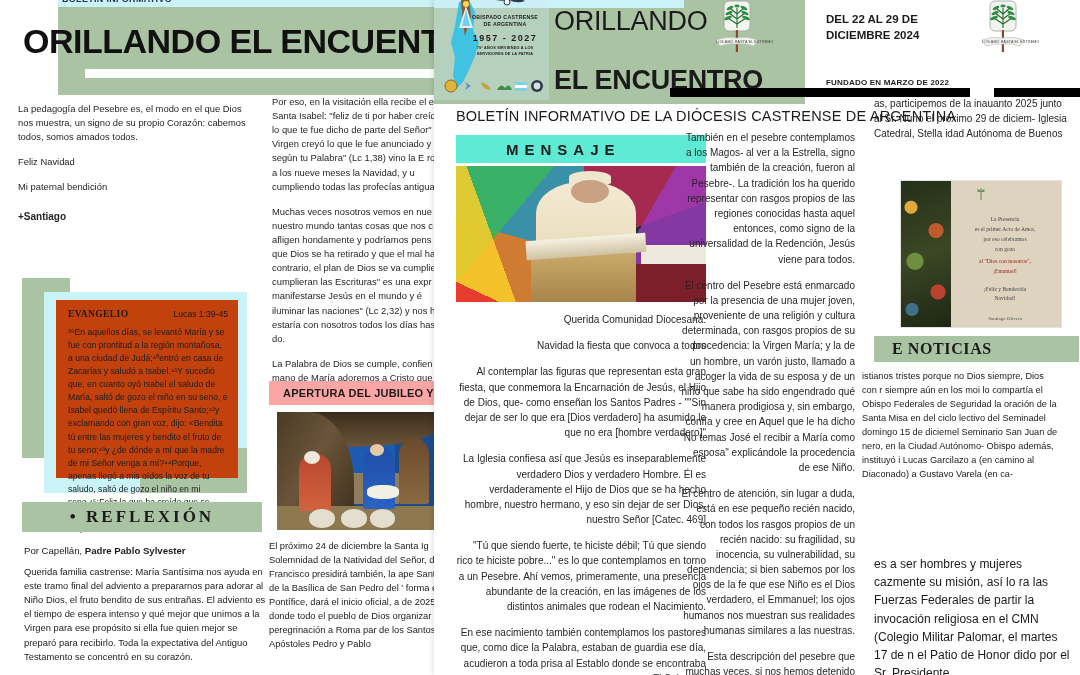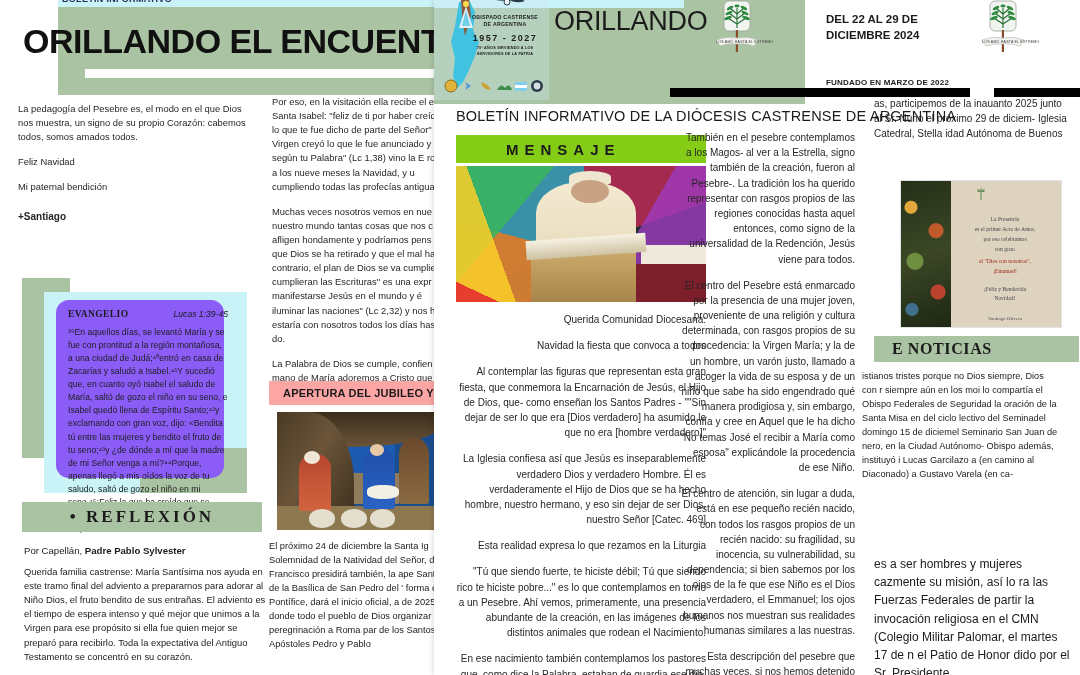--- a/index.html
+++ b/index.html
@@ -48,24 +48,24 @@
   .colA{left:18px; top:102px; width:235px;}
   .colB{left:272px; top:95px; width:172px;}
   .colA p,.colB p{margin:0 0 11px 0;}
   .sig{font-weight:bold;font-size:10px;margin-top:14px;}
 
   
   .evWrap{position:absolute;left:22px;top:278px;width:225px;height:215px;}
   .evWrap .greenL{position:absolute;left:0;top:0;width:48px;height:180px;background:#aac4a3;}
   .evWrap .cyan{position:absolute;left:22px;top:14px;width:203px;height:201px;background:#c9f3f7;}
   .evWrap .greenR{position:absolute;left:118px;top:170px;width:107px;height:45px;background:#aac4a3;}
-  .evWrap .card{position:absolute;left:34px;top:22px;width:168px;height:178px;background:#8b5cf6;border-radius:13px;}
+  .evWrap .card{position:absolute;left:34px;top:22px;width:182px;height:178px;background:#c2410c;}
   .evHead{position:absolute;left:12px;top:9px;width:160px;display:flex;justify-content:space-between;align-items:baseline;}
   .evHead .t{font-family:"Liberation Serif",serif;font-weight:bold;font-size:9.5px;letter-spacing:.4px;}
-  .evHead .r{font-style:italic;font-size:8.6px;}
+  .evHead .r{font-size:8.6px;}
   .evBody{position:absolute;left:12px;top:26px;width:160px;font-size:8.6px;line-height:1.52;color:#1d1d1d;}
 
   .reflexBar{
     position:absolute;left:22px;top:502px;width:240px;height:30px;background:#aac4a3;
     display:flex;align-items:center;justify-content:center;
   }
   .reflexBar span{font-family:"Liberation Serif",serif;font-weight:bold;font-size:17px;letter-spacing:3px;}
   .byline{position:absolute;left:24px;top:545px;width:250px;font-size:9.6px;}
   .byline b{font-weight:bold;}
   .reflexText{position:absolute;left:24px;top:565px;width:248px;font-size:9.4px;line-height:1.5;}
@@ -96,21 +96,21 @@
   .shield{position:absolute;top:0;width:62px;height:62px;}
   .shieldA{left:272px;}
   .shieldB{left:538px;}
   .motto{position:absolute;font-size:3.6px;letter-spacing:.2px;color:#3a3a3a;white-space:nowrap;}
 
   .dateBlk{position:absolute;left:392px;top:12px;width:130px;font-size:11.5px;font-weight:bold;line-height:1.35;}
   .founded{position:absolute;left:392px;top:78px;font-size:8px;font-weight:bold;letter-spacing:.2px;}
 
   .boletin{position:absolute;left:22px;top:108px;width:610px;font-size:14.5px;letter-spacing:.2px;white-space:nowrap;}
 
-  .msgBar{position:absolute;left:22px;top:135px;width:250px;height:28px;background:#84cc16;text-align:center;}
+  .msgBar{position:absolute;left:22px;top:135px;width:250px;height:28px;background:#5eead4;text-align:center;}
   .msgBar span{position:absolute;left:50px;top:6px;font-size:15px;font-weight:bold;letter-spacing:6px;}
   .photo{position:absolute;left:22px;top:166px;width:250px;height:136px;overflow:hidden;}
 
   .pbCol{position:absolute;font-size:10px;line-height:1.52;color:#262626;}
   .pbCol p{margin:0 0 11px 0;text-align:right;}
   .pbCol1{left:22px;top:312px;width:250px;}
   .pbCol2{left:246px;top:130px;width:175px;}
   .pbCol3{left:440px;top:96px;width:196px;}
 
   .cardImg{position:absolute;left:466px;top:180px;width:160px;height:146px;overflow:hidden;border:1px solid #e2e2e2;}
@@ -295,20 +295,21 @@
             <rect x="86" y="86" width="12" height="9" fill="#7fd0ea"></rect>
             <rect x="86" y="89" width="12" height="3" fill="#fff"></rect>
             <circle cx="108" cy="90" r="6" fill="#2b3a4a"></circle>
             <circle cx="108" cy="90" r="3.4" fill="#d8dde2"></circle>
           </g>
         </svg>
       </div>
 
       <div class="title2">
         <div class="l1">ORILLANDO</div>
+        <div class="l2">EL ENCUENTRO</div>
       </div>
 
       <div class="shield shieldA">
         <svg viewBox="0 0 62 62" width="62" height="62" aria-hidden="true">
           <rect x="18" y="1" width="26" height="30" rx="5" fill="#f2f4f0" stroke="#9aa39a" stroke-width=".8"></rect>
           <g stroke="#1f6b2e" stroke-width="1.1" fill="none">
             <path d="M31 28 L31 8"></path>
               <path d="M31 14 L24 8"></path>
               <path d="M31 14 L38 8"></path>
             <path d="M31 19 L23 13"></path>
@@ -382,21 +383,20 @@
         <div class="pbAmbo"></div>
         <div class="pbBook"></div>
       </div>
     </div>
 
     <div class="pbCol pbCol1">
       <p>Querida Comunidad Diocesana:</p>
       <p>Navidad la fiesta que convoca a todos</p>
       <p>Al contemplar las figuras que representan esta gran fiesta, que conmemora la Encarnación de Jesús, el Hijo de Dios, que- como enseñan los Santos Padres - ""Sin dejar de ser lo que era [Dios verdadero] ha asumido lo que no era [hombre verdadero]"</p>
       <p>La Iglesia confiesa así que Jesús es inseparablemente verdadero Dios y verdadero Hombre. Él es verdaderamente el Hijo de Dios que se ha hecho hombre, nuestro hermano, y eso sin dejar de ser Dios, nuestro Señor [Catec. 469]</p>
-      <p>Esta realidad expresa lo que rezamos en la Liturgia</p>
       <p>"Tú que siendo fuerte, te hiciste débil; Tú que siendo rico te hiciste pobre..." es lo que contemplamos en torno a un Pesebre. Ahí vemos, primeramente, una presencia abundante de la creación, en las imágenes de los distintos animales que rodean el Nacimiento.</p>
       <p>En ese nacimiento también contemplamos los pastores que, como dice la Palabra, estaban de guardia ese día, acudieron a toda prisa al Establo donde se encontraba El Salvador.</p>
     </div>
 
     <div class="pbCol pbCol2">
       <p>También en el pesebre contemplamos a los Magos- al ver a la Estrella, signo también de la creación, fueron al Pesebre-. La tradición los ha querido representar con rasgos propios de las regiones conocidas hasta aquel entonces, como signo de la universalidad de la Redención, Jesús viene para todos.</p>
       <p>El centro del Pesebre está enmarcado por la presencia de una mujer joven, proveniente de una religión y cultura determinada, con rasgos propios de su procedencia: la Virgen María; y la de un hombre, un varón justo, llamado a acoger la vida de su esposa y de un niño que sabe ha sido engendrado qué manera prodigiosa y, sin embargo, confía y cree en Aquel que   le ha dicho "No temas José el recibir a María como esposa" explicándole la procedencia de ese Niño.</p>
       <p>El centro de atención, sin lugar a duda, está en ese pequeño recién nacido, con todos los rasgos propios de un recién nacido: su fragilidad, su inocencia, su vulnerabilidad, su dependencia; si bien sabemos por los ojos de la fe que ese Niño es el Dios verdadero, el Emmanuel; los ojos humanos nos muestran sus realidades humanas similares a las nuestras.</p>
       <p>Esta descripción del pesebre que muchas veces, si nos hemos detenido ante él hemos podido descubrir, es el signo mejor que nos ayuda a comprender el gran misterio y regalo de la Navidad: Dios asume nuestra condición frágil, nuestra condición pobre, nuestra condición humilde; y nuestra condición de saber que no somos autosuficientes, sino que somos una comunidad de hermanos, una gran familia, donde todos somos valiosos, importantes, necesarios. Sin importar nuestra procedencia, nuestra raza, nuestra nación, nuestra condición social</p>
 

